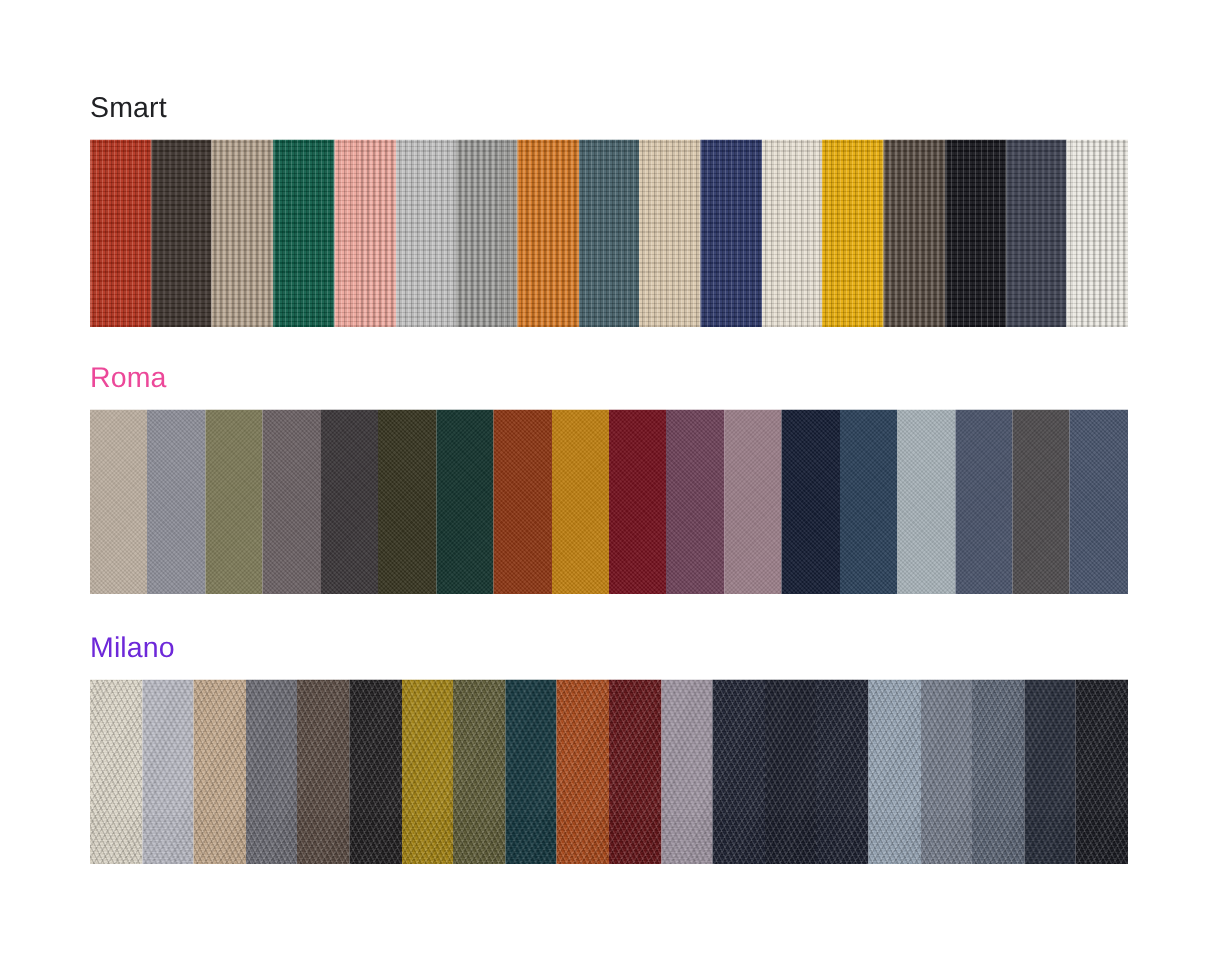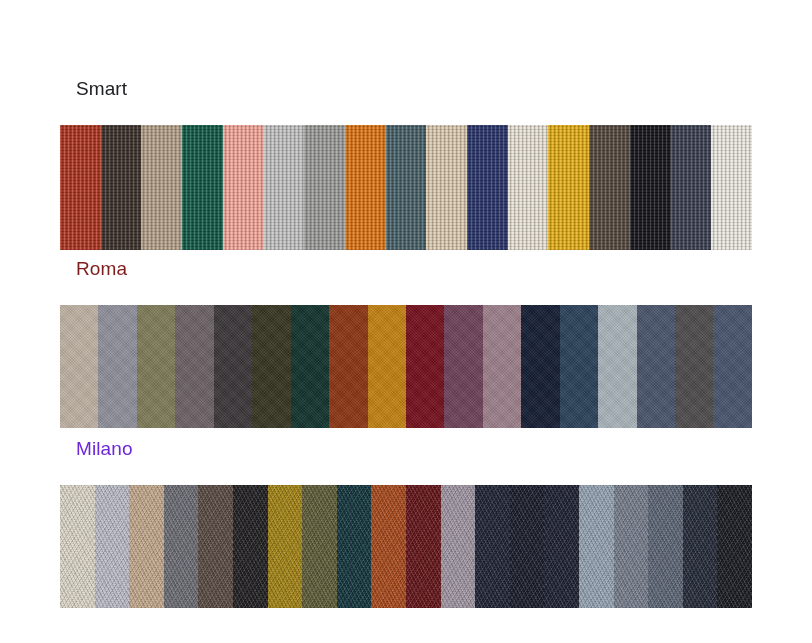--- a/index.html
+++ b/index.html
@@ -27,21 +27,21 @@
     width: 692px;
   }
 
   .group-label {
     font-family: "Liberation Sans", sans-serif;
     font-size: 19px;
     line-height: 22px;
     color: #202124;
     font-weight: 400;
     letter-spacing: 0.1px;
-    margin: 16px;
+    margin: 0;
     padding: 0 0 9px 0;
     white-space: nowrap;
   }
 
   .swatch-strip {
     display: flex;
     flex-direction: row;
     width: 692px;
     overflow: hidden;
     line-height: 0;
@@ -149,21 +149,21 @@
         <div class="swatch tex-corduroy" title="#e7e0d3" style="background-color: rgb(231, 224, 211);"></div>
         <div class="swatch tex-corduroy" title="#e8ad09" style="background-color: rgb(232, 173, 9);"></div>
         <div class="swatch tex-corduroy" title="#54483e" style="background-color: rgb(84, 72, 62);"></div>
         <div class="swatch tex-corduroy" title="#14141a" style="background-color: rgb(20, 20, 26);"></div>
         <div class="swatch tex-corduroy" title="#3b4050" style="background-color: rgb(59, 64, 80);"></div>
         <div class="swatch tex-corduroy" title="#eae7e0" style="background-color: rgb(234, 231, 224);"></div>
       </div>
   </section>
 
   <section class="swatch-group" style="top: 242px;">
-    <h2 class="group-label" style="color: #7f1d1d;">Roma</h2>
+    <h2 class="group-label" style="color: #ec4899;">Roma</h2>
     <div class="swatch-strip" style="height: 123px;">
         <div class="swatch tex-felt" title="#bdb0a1" style="background-color: rgb(189, 176, 161);"></div>
         <div class="swatch tex-felt" title="#8d8e99" style="background-color: rgb(141, 142, 153);"></div>
         <div class="swatch tex-felt" title="#7d7a58" style="background-color: rgb(125, 122, 88);"></div>
         <div class="swatch tex-felt" title="#6b6164" style="background-color: rgb(107, 97, 100);"></div>
         <div class="swatch tex-felt" title="#3b3639" style="background-color: rgb(59, 54, 57);"></div>
         <div class="swatch tex-felt" title="#363420" style="background-color: rgb(54, 52, 32);"></div>
         <div class="swatch tex-felt" title="#13332d" style="background-color: rgb(19, 51, 45);"></div>
         <div class="swatch tex-felt" title="#8b3513" style="background-color: rgb(139, 53, 19);"></div>
         <div class="swatch tex-felt" title="#bf8011" style="background-color: rgb(191, 128, 17);"></div>

